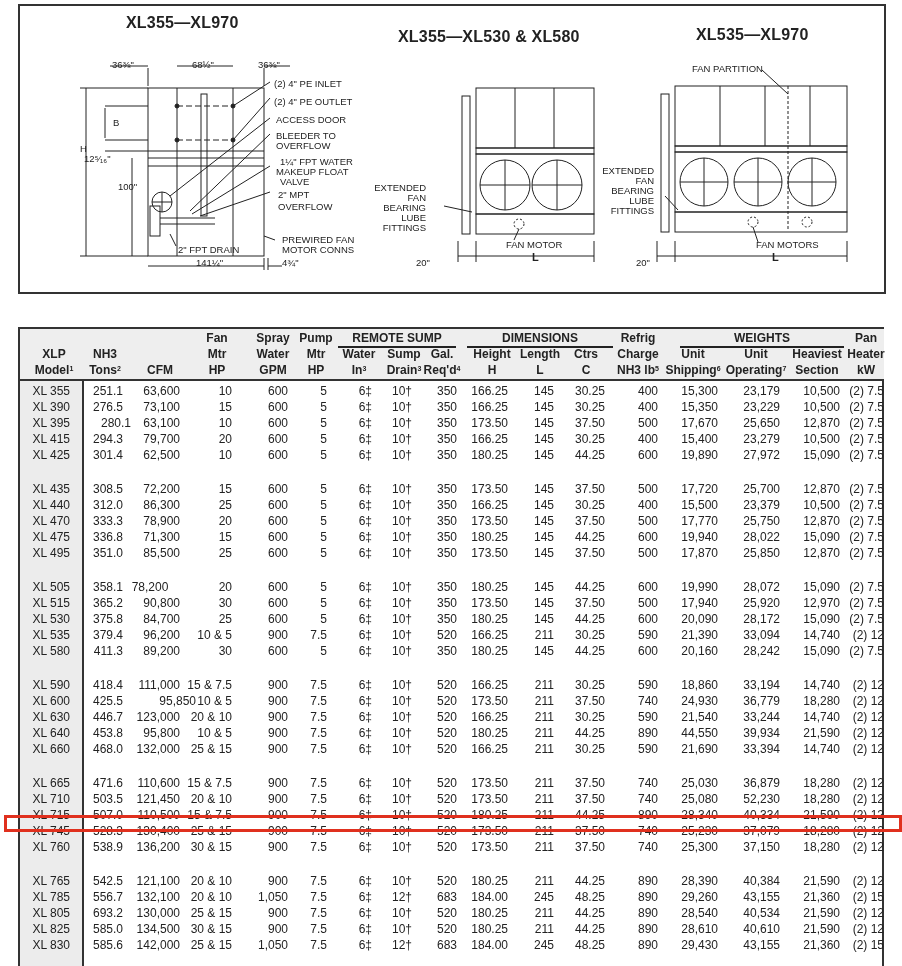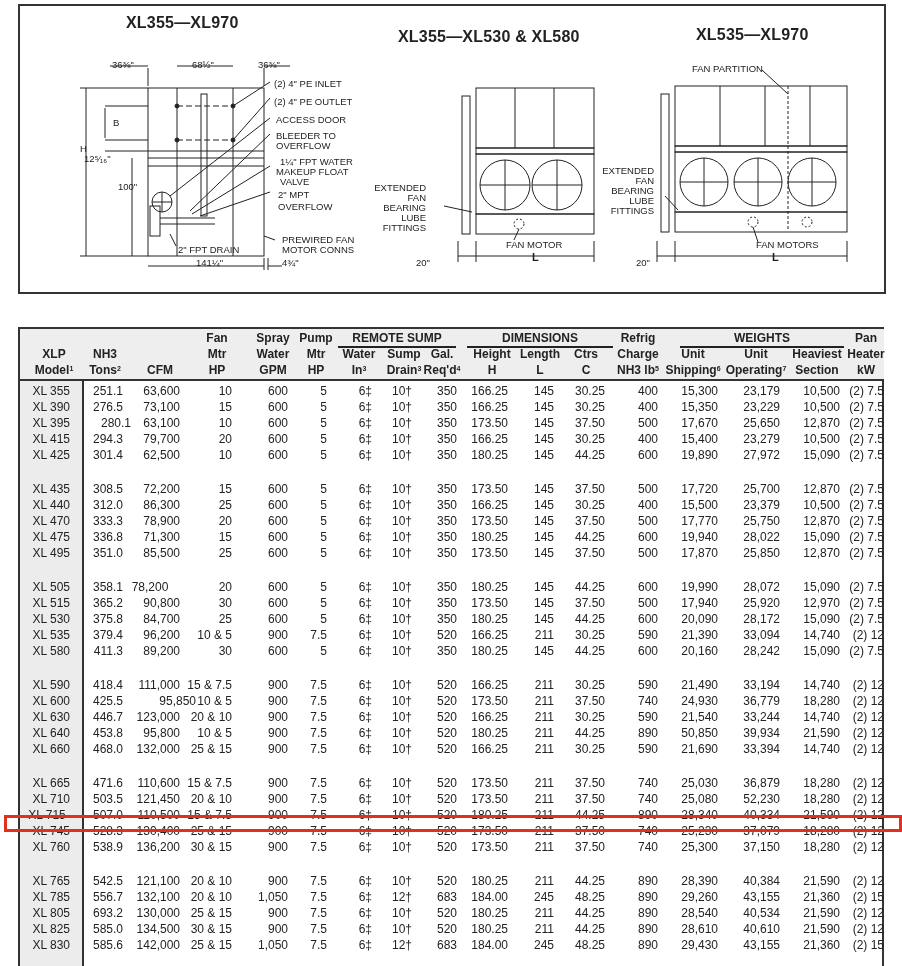--- a/index.html
+++ b/index.html
@@ -523,21 +523,21 @@
         <div class="cell" style="left: 152px; width: 60px;">15 &amp; 7.5</div>
         <div class="cell" style="left: 208px; width: 60px;">900</div>
         <div class="cell" style="left: 247px; width: 60px;">7.5</div>
         <div class="cell" style="left: 292px; width: 60px;">6‡</div>
         <div class="cell" style="left: 332px; width: 60px;">10†</div>
         <div class="cell" style="left: 377px; width: 60px;">520</div>
         <div class="cell" style="left: 428px; width: 60px;">166.25</div>
         <div class="cell" style="left: 474px; width: 60px;">211</div>
         <div class="cell" style="left: 525px; width: 60px;">30.25</div>
         <div class="cell" style="left: 578px; width: 60px;">590</div>
-        <div class="cell" style="left: 638px; width: 60px;">21,490</div>
+        <div class="cell" style="left: 638px; width: 60px;">18,860</div>
         <div class="cell" style="left: 700px; width: 60px;">33,194</div>
         <div class="cell" style="left: 760px; width: 60px;">14,740</div>
         <div class="cell" style="left: 804px; width: 60px;">(2) 12</div>
       </div>
       <div class="row" style="top: 364px;">
         <div class="cell" style="left: 4px; width: 46px; text-align: right;">XL 600</div>
         <div class="cell" style="left: 43px; width: 60px;">425.5</div>
         <div class="cell" style="left: 116px; width: 60px;">95,850</div>
         <div class="cell" style="left: 152px; width: 60px;">10 &amp; 5</div>
         <div class="cell" style="left: 208px; width: 60px;">900</div>
@@ -580,21 +580,21 @@
         <div class="cell" style="left: 152px; width: 60px;">10 &amp; 5</div>
         <div class="cell" style="left: 208px; width: 60px;">900</div>
         <div class="cell" style="left: 247px; width: 60px;">7.5</div>
         <div class="cell" style="left: 292px; width: 60px;">6‡</div>
         <div class="cell" style="left: 332px; width: 60px;">10†</div>
         <div class="cell" style="left: 377px; width: 60px;">520</div>
         <div class="cell" style="left: 428px; width: 60px;">180.25</div>
         <div class="cell" style="left: 474px; width: 60px;">211</div>
         <div class="cell" style="left: 525px; width: 60px;">44.25</div>
         <div class="cell" style="left: 578px; width: 60px;">890</div>
-        <div class="cell" style="left: 638px; width: 60px;">50,850</div>
+        <div class="cell" style="left: 638px; width: 60px;">44,550</div>
         <div class="cell" style="left: 700px; width: 60px;">39,934</div>
         <div class="cell" style="left: 760px; width: 60px;">21,590</div>
         <div class="cell" style="left: 804px; width: 60px;">(2) 12</div>
       </div>
       <div class="row" style="top: 412px;">
         <div class="cell" style="left: 4px; width: 46px; text-align: right;">XL 660</div>
         <div class="cell" style="left: 43px; width: 60px;">468.0</div>
         <div class="cell" style="left: 100px; width: 60px;">132,000</div>
         <div class="cell" style="left: 152px; width: 60px;">25 &amp; 15</div>
         <div class="cell" style="left: 208px; width: 60px;">900</div>
@@ -643,21 +643,21 @@
         <div class="cell" style="left: 428px; width: 60px;">173.50</div>
         <div class="cell" style="left: 474px; width: 60px;">211</div>
         <div class="cell" style="left: 525px; width: 60px;">37.50</div>
         <div class="cell" style="left: 578px; width: 60px;">740</div>
         <div class="cell" style="left: 638px; width: 60px;">25,080</div>
         <div class="cell" style="left: 700px; width: 60px;">52,230</div>
         <div class="cell" style="left: 760px; width: 60px;">18,280</div>
         <div class="cell" style="left: 804px; width: 60px;">(2) 12</div>
       </div>
       <div class="row" style="top: 478px;">
-        <div class="cell" style="left: 4px; width: 46px; text-align: center;">XL 715</div>
+        <div class="cell" style="left: 4px; width: 46px; text-align: right;">XL 715</div>
         <div class="cell" style="left: 43px; width: 60px;">507.0</div>
         <div class="cell" style="left: 100px; width: 60px;">110,500</div>
         <div class="cell" style="left: 152px; width: 60px;">15 &amp; 7.5</div>
         <div class="cell" style="left: 208px; width: 60px;">900</div>
         <div class="cell" style="left: 247px; width: 60px;">7.5</div>
         <div class="cell" style="left: 292px; width: 60px;">6‡</div>
         <div class="cell" style="left: 332px; width: 60px;">10†</div>
         <div class="cell" style="left: 377px; width: 60px;">520</div>
         <div class="cell" style="left: 428px; width: 60px;">180.25</div>
         <div class="cell" style="left: 474px; width: 60px;">211</div>

